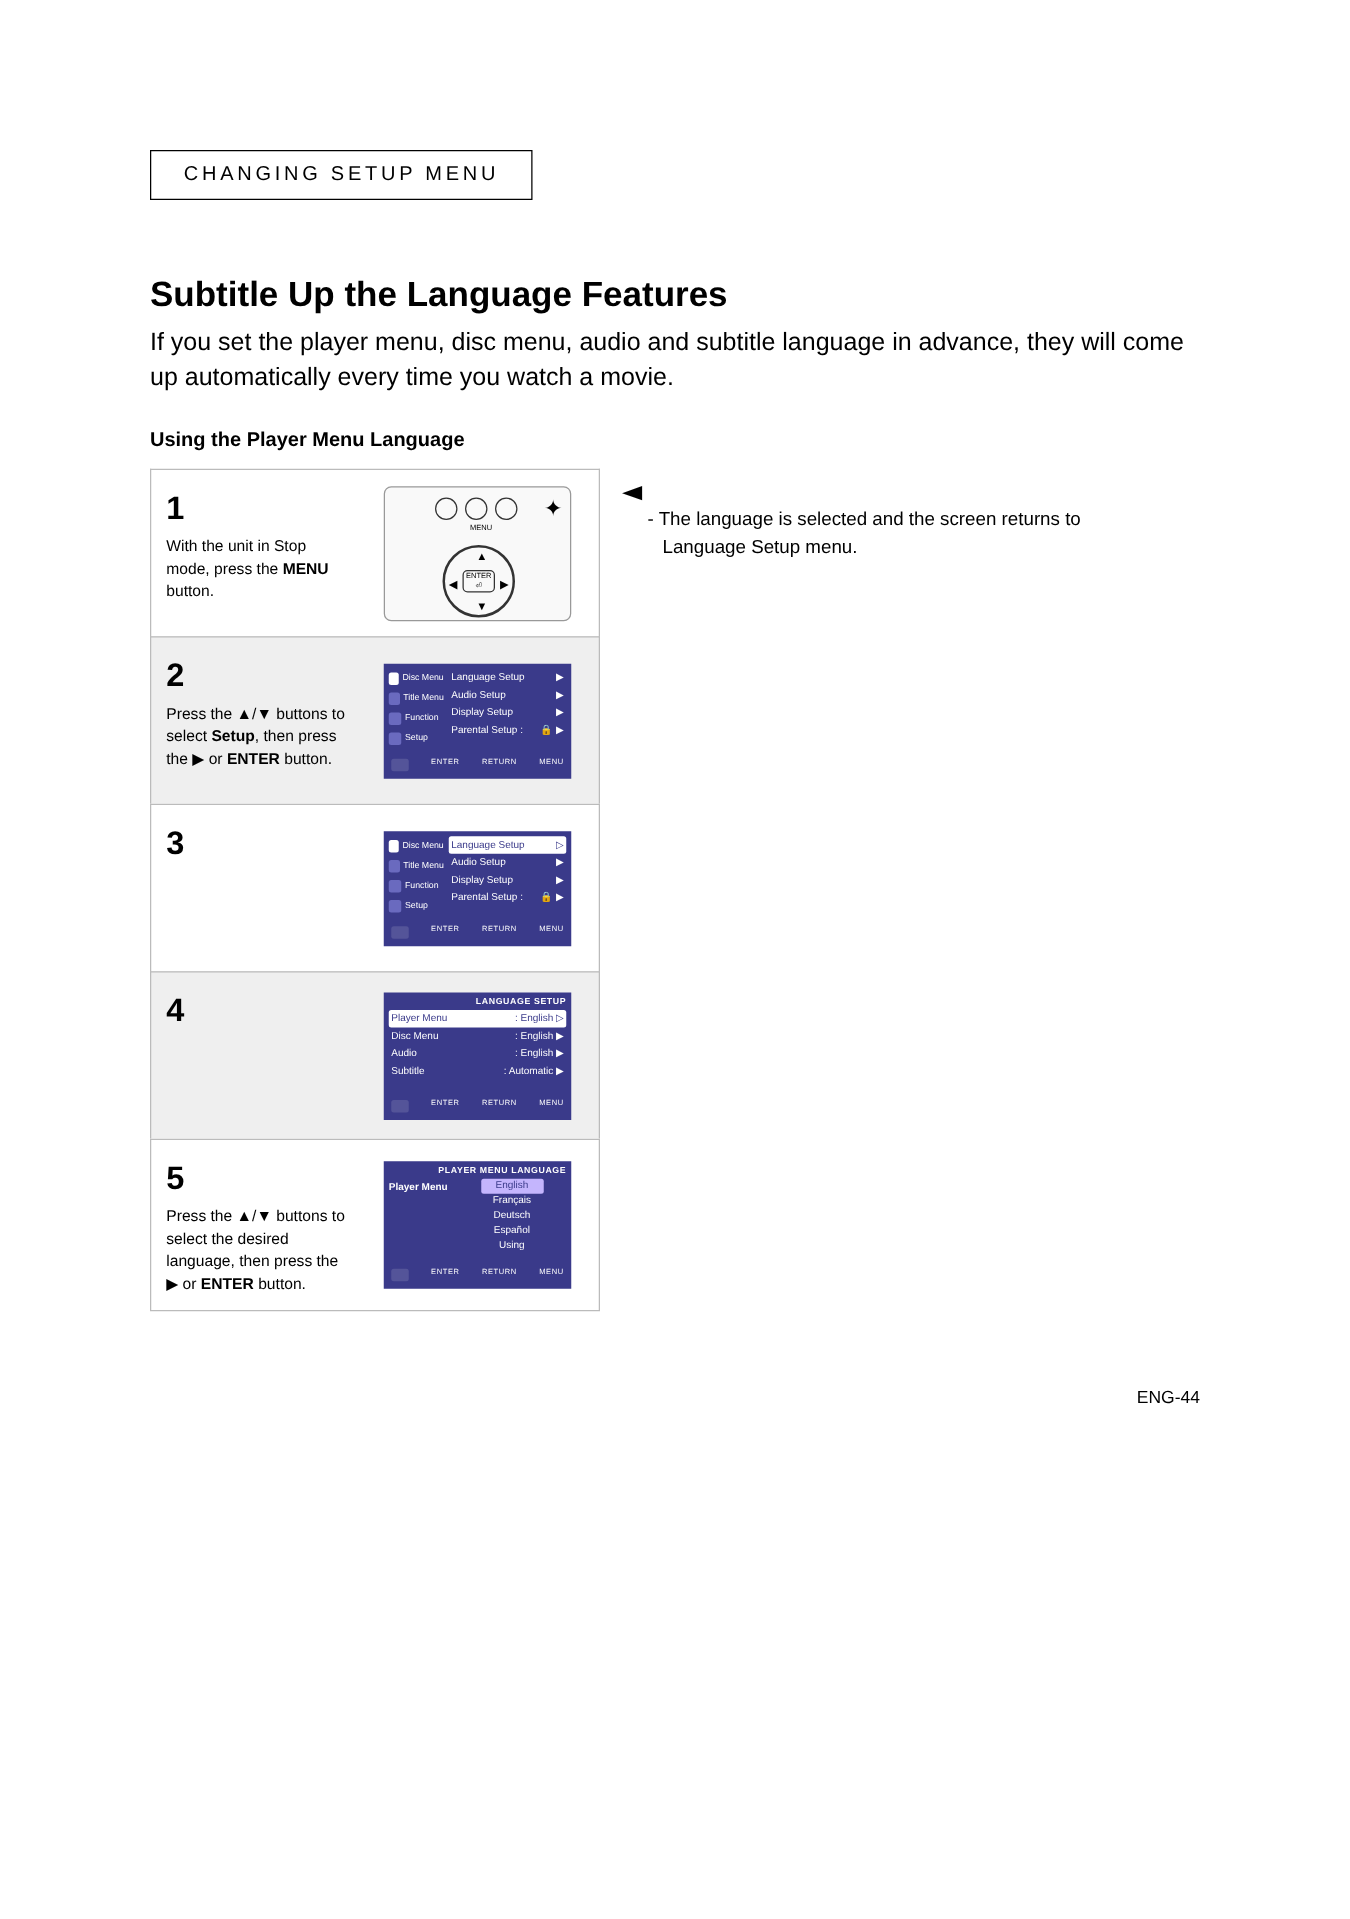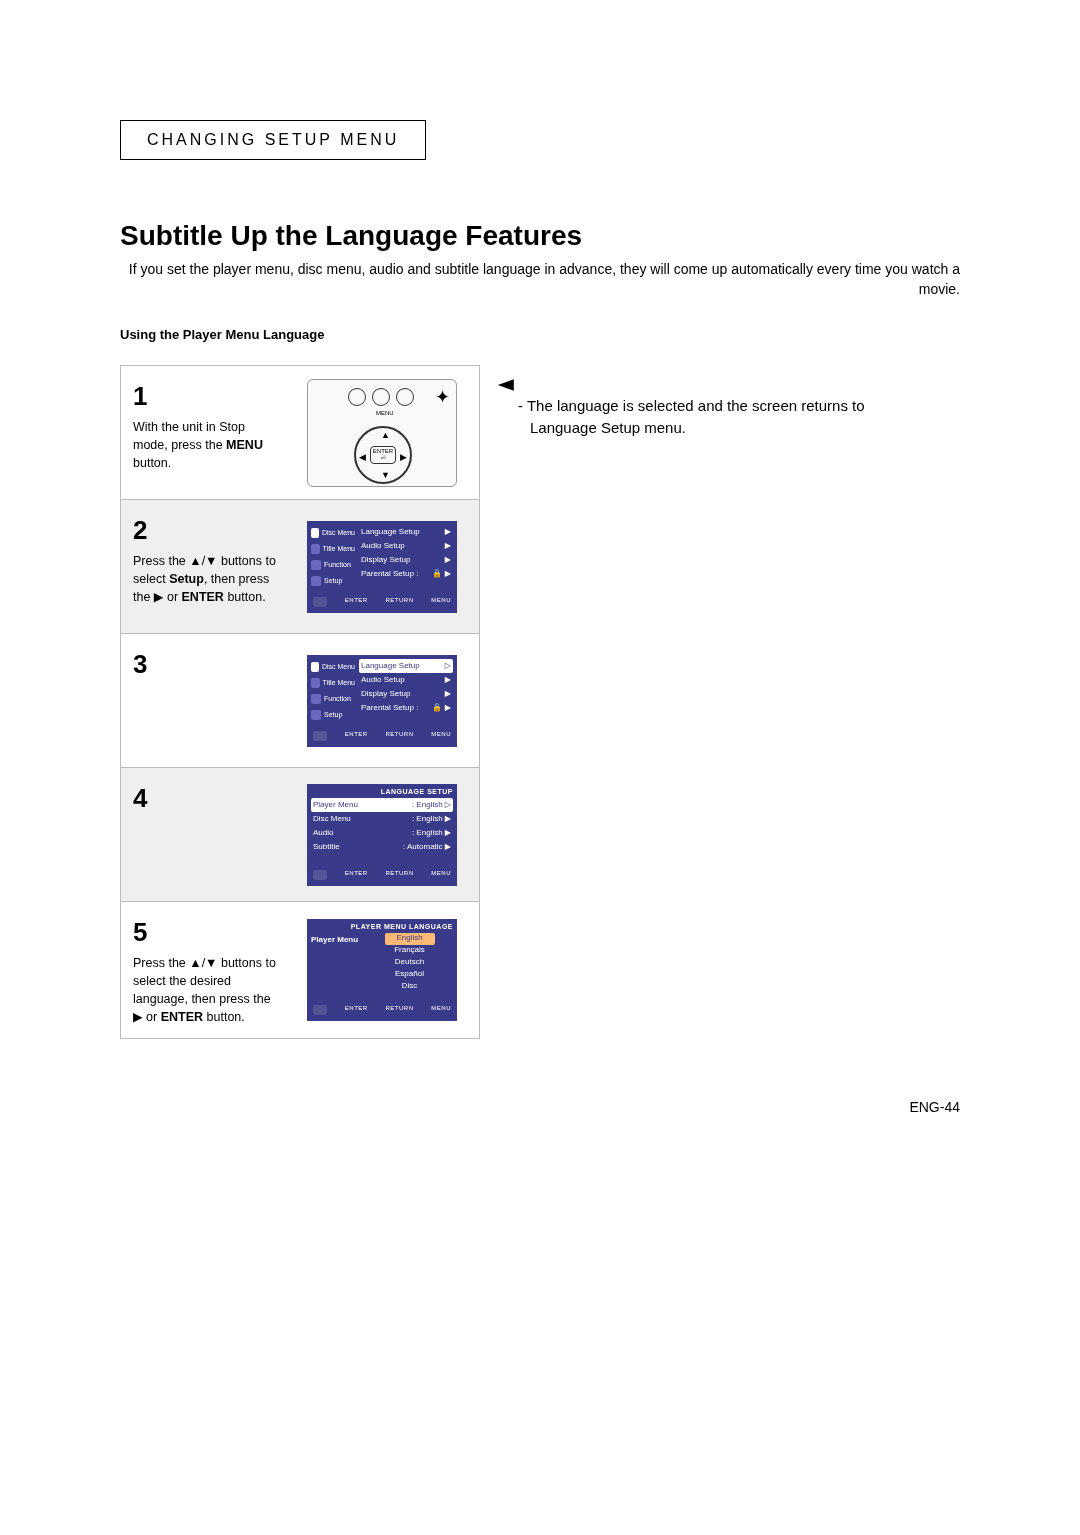--- a/index.html
+++ b/index.html
@@ -18,22 +18,22 @@
     font-size: 16px;
     letter-spacing: 3px;
     margin-bottom: 60px;
   }
   .section-box .sc { font-variant: small-caps; }
   h1.page-title {
     font-size: 28px;
     font-weight: bold;
     margin-bottom: 8px;
   }
-  p.intro { font-size: 14px; line-height: 1.4; margin-bottom: 28px; text-align: right; }
-  h3.subhead { font-size: 13px; font-weight: bold; margin-bottom: 23px; }
+  p.intro { font-size: 20px; line-height: 1.4; margin-bottom: 28px; }
+  h3.subhead { font-size: 16px; font-weight: bold; margin-bottom: 13px; }
 
   .steps-col { width: 360px; }
   .step {
     display: flex;
     gap: 14px;
     border: 1px solid #bbb;
     border-bottom: none;
     padding: 12px;
     background: #fff;
     min-height: 134px;
@@ -87,21 +87,21 @@
   .osd .row { display:flex; justify-content:space-between; align-items:center; height:14px; padding:0 2px;}
   .osd .row .rarrow { font-size:8px;}
   .osd .row.hl { background:#fff; color:#3a3a8a; border-radius:2px;}
   .osd .foot { display:flex; justify-content:space-between; margin-top:6px; font-size:6px; padding:2px;}
   .osd .foot .t { letter-spacing:0.5px;}
   .osd .nav-ic { width:14px; height:10px; display:inline-block; background:#fff2; border-radius:2px;}
   .osd .lock { font-size:8px;}
   .osd .title { text-align:right; font-size:7px; font-weight:bold; letter-spacing:0.5px; margin-bottom:3px;}
 
   .osd.langsel .main .opt { text-align:center; font-size:8px; height:12px;}
-  .osd.langsel .main .opt.hl { background:#fdba74;color:#3a3a8a; width:50px; margin:0 auto; border-radius:2px;}
+  .osd.langsel .main .opt.hl { background:#c4b5fd;color:#3a3a8a; width:50px; margin:0 auto; border-radius:2px;}
 
   .side-notes {
     font-size: 15px; line-height:1.45; margin-left: 20px; width: 380px;
     padding-top: 8px;
   }
   .side-notes .arrow { display:inline-block; transform: scaleX(1.4); margin-right:6px;}
   .side-notes ul { list-style: none; padding-left: 18px;}
   .side-notes li { text-indent: -12px; padding-left: 12px; margin-bottom:4px;}
   .side-notes li::before { content: "- ";}
 
@@ -302,21 +302,21 @@
     <div class="figure">
       <div class="osd langsel">
         <div class="title">PLAYER MENU LANGUAGE</div>
         <div style="display:flex">
           <div style="width:55px;font-size:8px;font-weight:bold;padding-top:2px">Player Menu</div>
           <div class="main" style="margin-left:0;flex:1">
             <div class="opt hl">English</div>
             <div class="opt">Français</div>
             <div class="opt">Deutsch</div>
             <div class="opt">Español</div>
-            <div class="opt">Disc</div>
+            <div class="opt">Using</div>
           </div>
         </div>
         <div class="foot">
           <span class="nav-ic"></span>
           <span class="t">ENTER</span>
           <span class="t">RETURN</span>
           <span class="t">MENU</span>
         </div>
       </div>
     </div>

